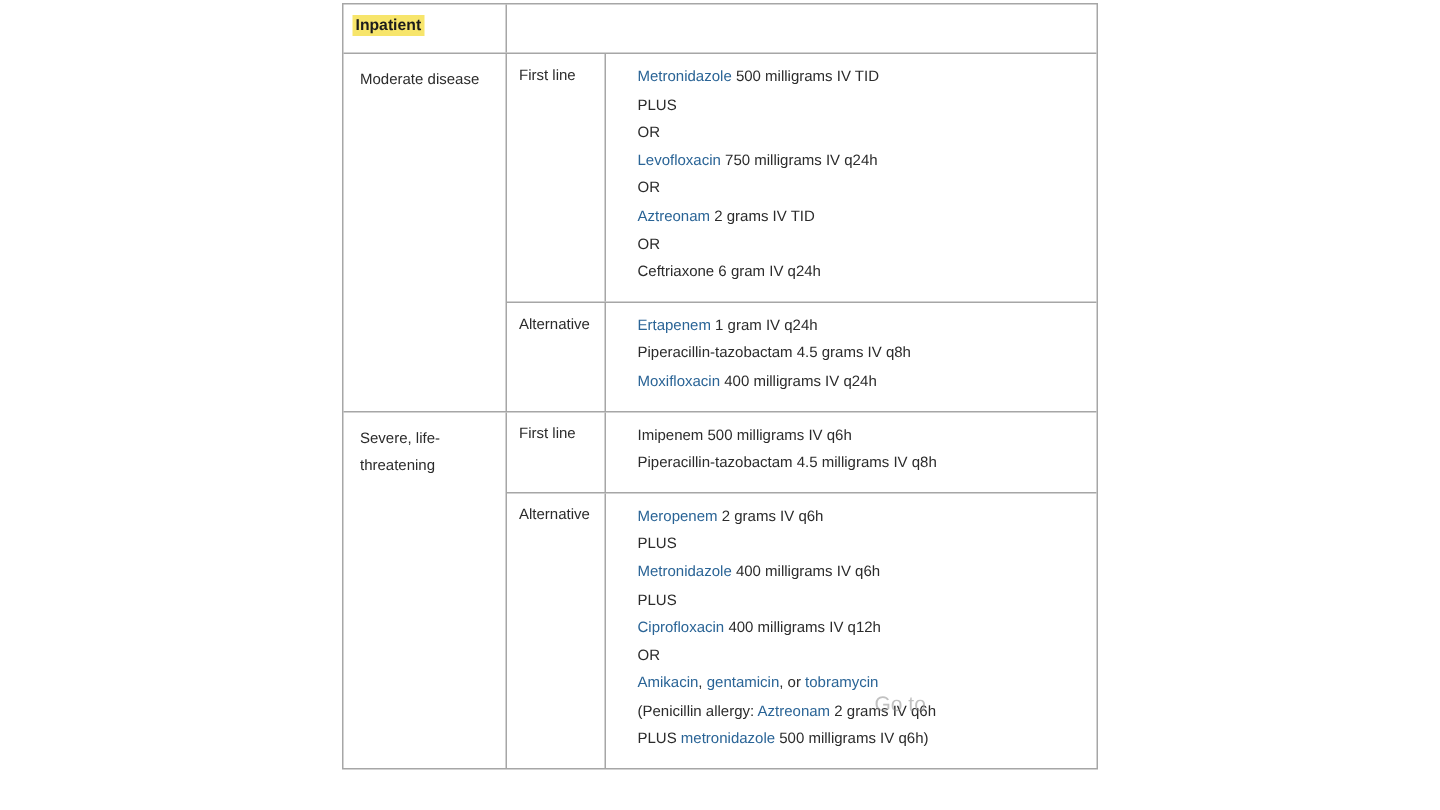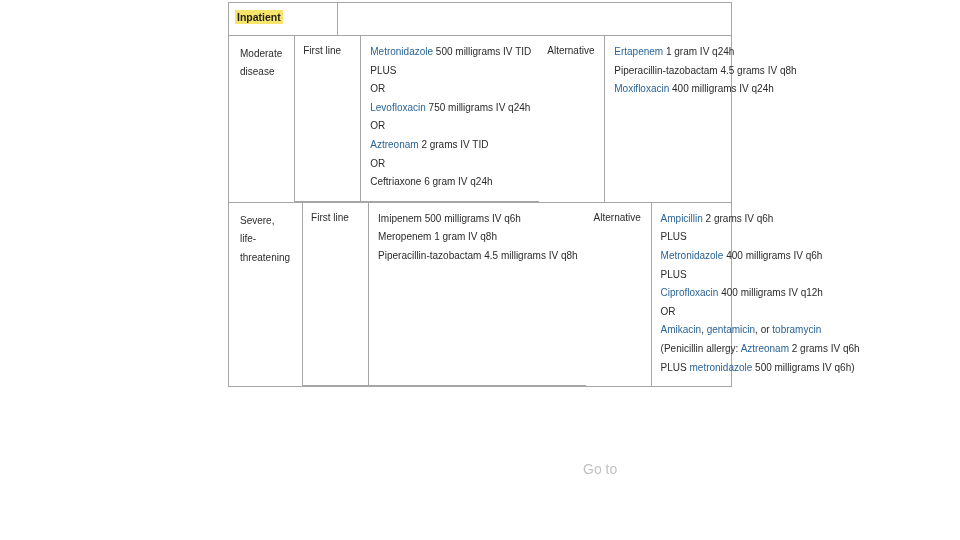--- a/index.html
+++ b/index.html
@@ -45,33 +45,33 @@
 
   .section-row { display: flex; }
   .section-row:not(:last-child) { border-bottom: 1px solid var(--border, #a6a6a6); }
 
   .severity-cell {
     width: 109px;
     border-right: 1px solid var(--border, #a6a6a6);
     padding: 9px 12px 0 11px;
     line-height: 18.4px;
   }
-  .subrows { flex: 1; display: flex; flex-direction: row; }
+  .subrows { flex: 1; display: flex; flex-direction: column; }
   .subrow { display: flex; }
   .subrow:not(:last-child) { border-bottom: 1px solid var(--border, #a6a6a6); }
   .label-cell {
     width: 66px;
     border-right: 1px solid var(--border, #a6a6a6);
     padding: 9px 4px 0 8px;
   }
   .drugs-cell {
     flex: 1;
     padding: 7px 8px 9px 9px;
   }
-  .drug-line { line-height: 18.6px; white-space: nowrap; }
+  .drug-line { line-height: 18.6px; white-space: nowrap; margin-left: 12px; }
   .drug-link { color: var(--link, #2a6496); cursor: pointer; }
 
   .watermark {
     position: absolute;
     left: 583px; top: 461px;
     font-size: 14px;
     color: #8f8f8f;
     opacity: 0.55;
     pointer-events: none;
   }
@@ -114,28 +114,27 @@
             </div>
           </div>
         </div>
         <div class="section-row">
           <div class="cell severity-cell"><span>Severe, life-threatening</span></div>
           <div class="subrows">
             <div class="subrow">
               <div class="cell label-cell"><span>First line</span></div>
               <div class="cell drugs-cell">
                 <div class="drug-line"><span>Imipenem 500 milligrams IV q6h</span></div>
-                <div class="drug-line"><span>Meropenem 1 gram IV q8h</span></div>
                 <div class="drug-line"><span>Piperacillin-tazobactam 4.5 milligrams IV q8h</span></div>
               </div>
             </div>
             <div class="subrow">
               <div class="cell label-cell"><span>Alternative</span></div>
               <div class="cell drugs-cell">
-                <div class="drug-line"><span class="drug-link">Ampicillin</span><span> 2 grams IV q6h</span></div>
+                <div class="drug-line"><span class="drug-link">Meropenem</span><span> 2 grams IV q6h</span></div>
                 <div class="drug-line"><span>PLUS</span></div>
                 <div class="drug-line"><span class="drug-link">Metronidazole</span><span> 400 milligrams IV q6h</span></div>
                 <div class="drug-line"><span>PLUS</span></div>
                 <div class="drug-line"><span class="drug-link">Ciprofloxacin</span><span> 400 milligrams IV q12h</span></div>
                 <div class="drug-line"><span>OR</span></div>
                 <div class="drug-line"><span class="drug-link">Amikacin</span><span>, </span><span class="drug-link">gentamicin</span><span>, or </span><span class="drug-link">tobramycin</span></div>
                 <div class="drug-line"><span>(Penicillin allergy: </span><span class="drug-link">Aztreonam</span><span> 2 grams IV q6h</span></div>
                 <div class="drug-line"><span>PLUS </span><span class="drug-link">metronidazole</span><span> 500 milligrams IV q6h)</span></div>
               </div>
             </div>

